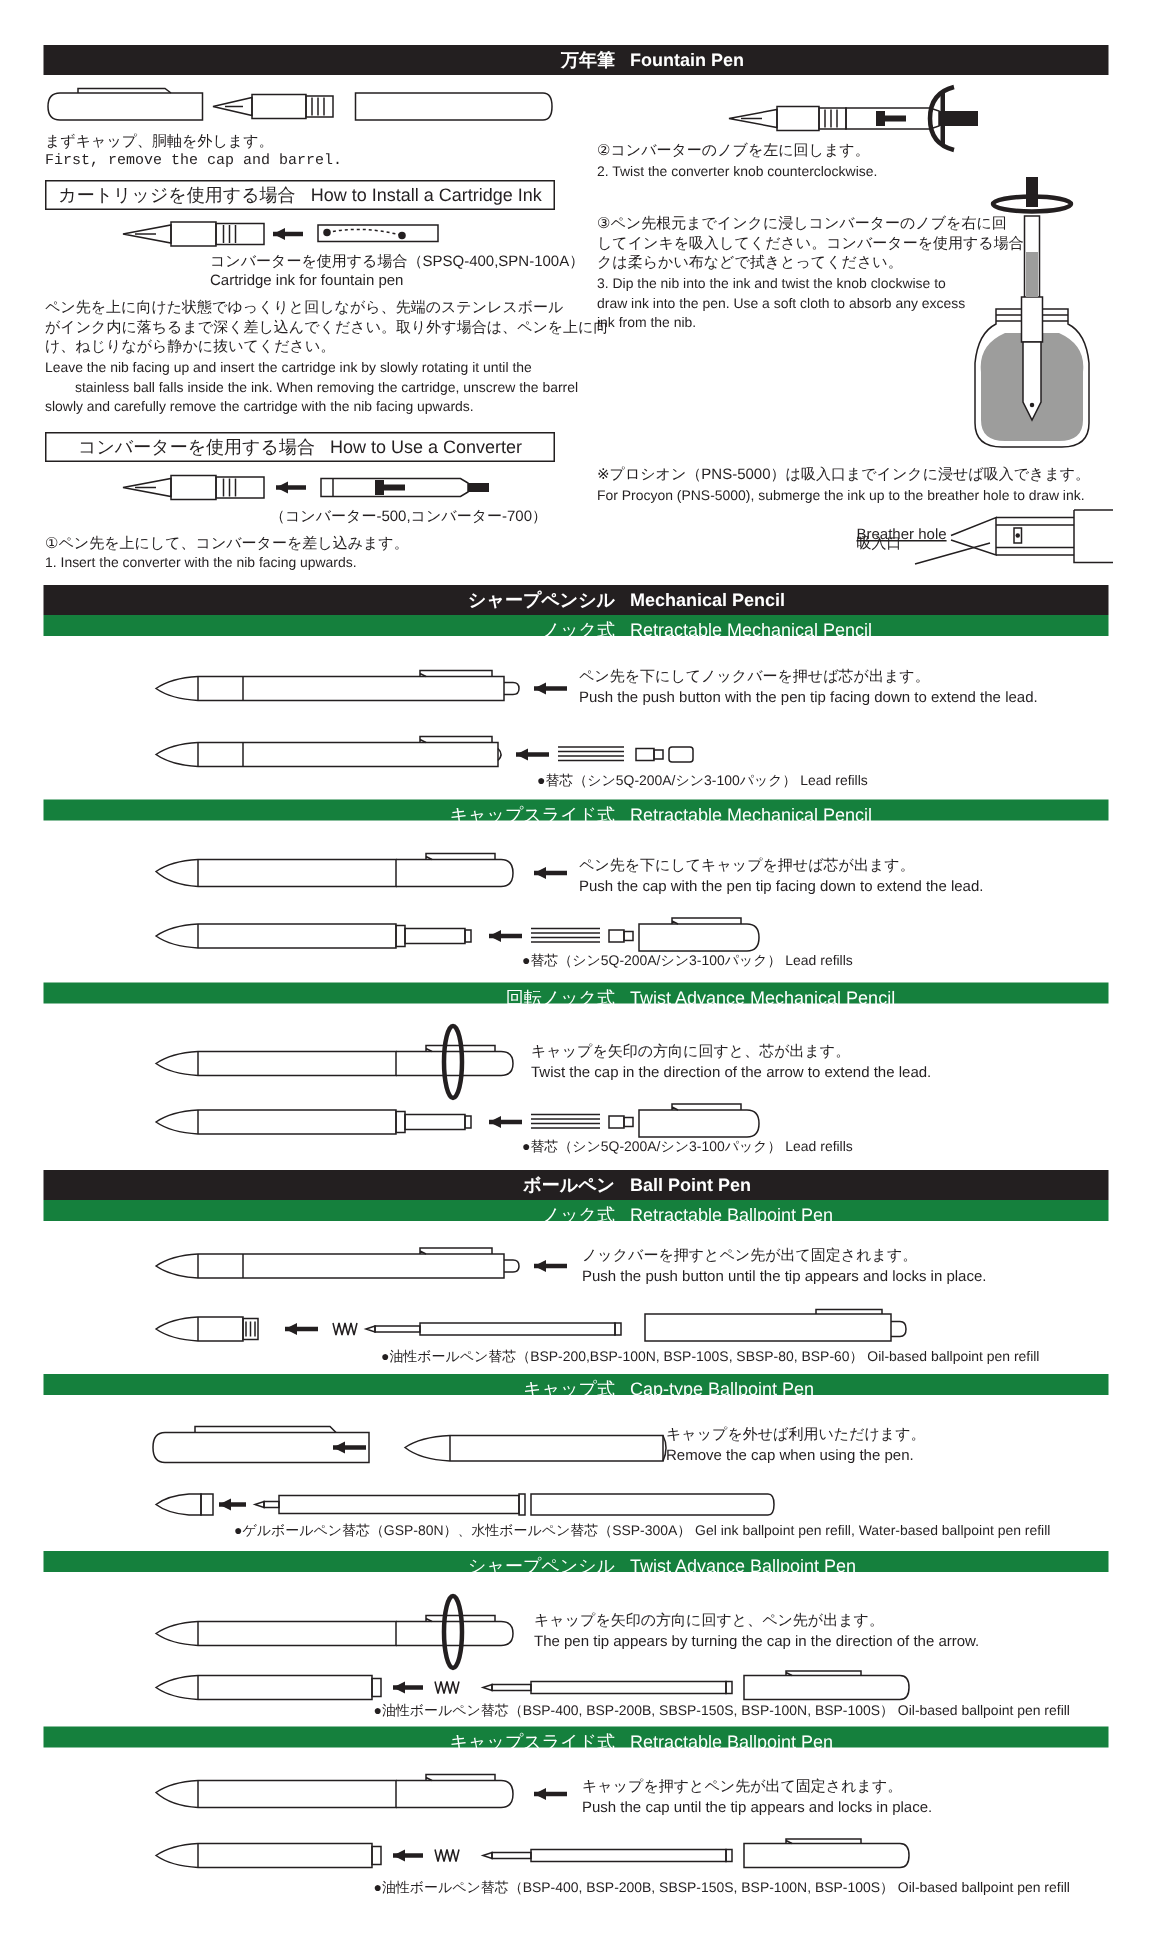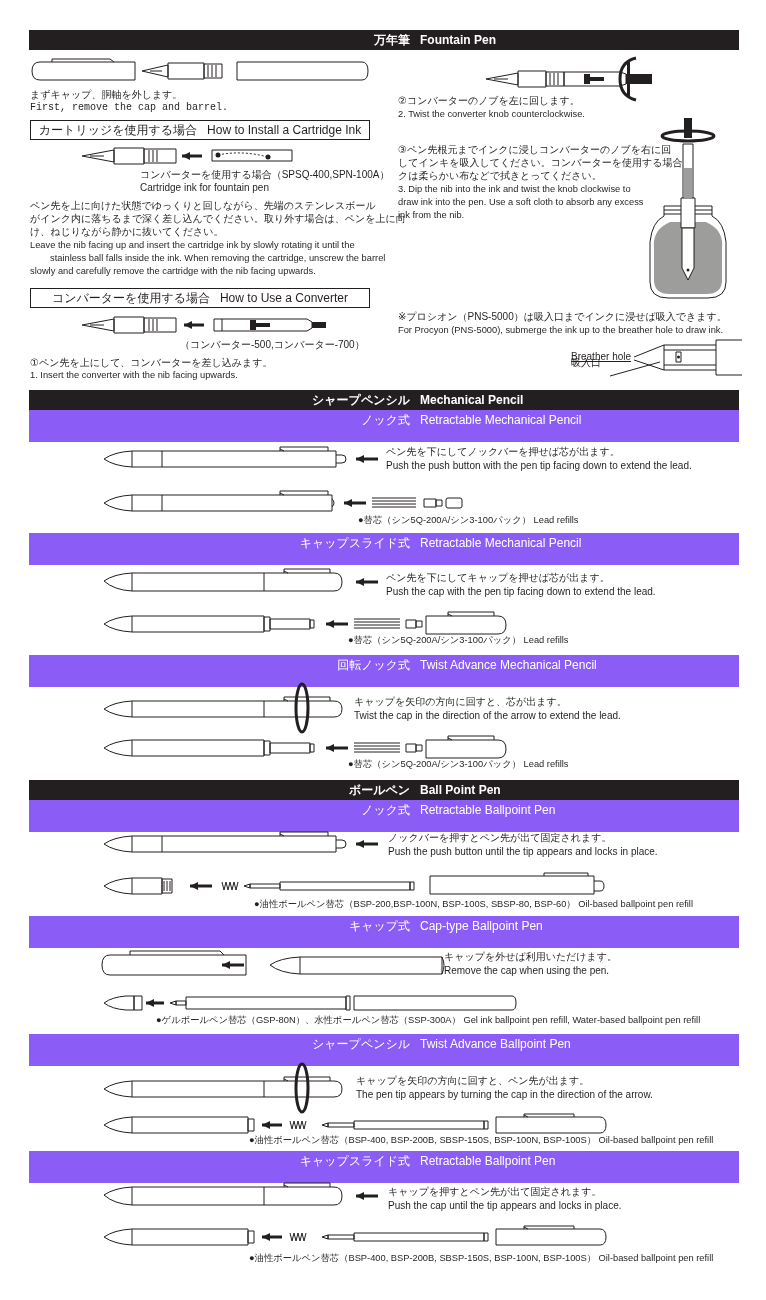--- a/index.html
+++ b/index.html
@@ -1,19 +1,19 @@
 <!DOCTYPE html>
 <html><head>
 <meta charset="utf-8">
 <style>
   * { box-sizing: border-box; margin: 0; padding: 0; }
   html, body { width: 766px; height: 1300px; background: #fff; overflow: hidden; }
   body { font-family: "Liberation Sans", "DejaVu Sans", sans-serif; color: #231f20; position: relative; }
   .bar-black { position: absolute; left: 29px; width: 710px; background: #231f20; color: #fff; font-weight: bold; font-size: 12px; height: 20px; line-height: 20px; }
-  .bar-gray { position: absolute; left: 29px; width: 710px; background: #8b5cf6; color: #fff; font-size: 12px; height: 32px; line-height: 21px; }
+  .bar-gray { position: absolute; left: 29px; width: 710px; background: #15803d; color: #fff; font-size: 12px; height: 14px; line-height: 21px; }
   .jp-part { position: absolute; right: calc(100% - 381px); top: 0; white-space: nowrap; }
   .en-part { position: absolute; left: 391px; top: 0; white-space: nowrap; }
   .txt { position: absolute; font-size: 10px; line-height: 13px; white-space: nowrap; color: #231f20; }
   .boxhead { position: absolute; border: 1.3px solid #231f20; font-size: 12px; height: 20px; line-height: 18px; text-align: center; white-space: nowrap; }
   svg { position: absolute; overflow: visible; }
   svg * { vector-effect: non-scaling-stroke; }
 </style>
 </head>
 <body>
 

